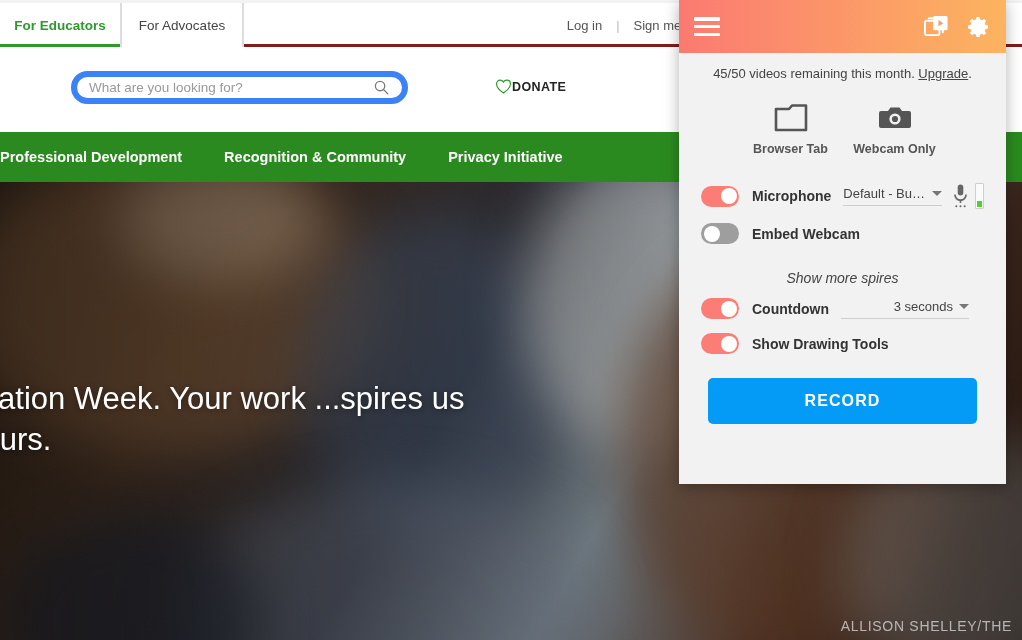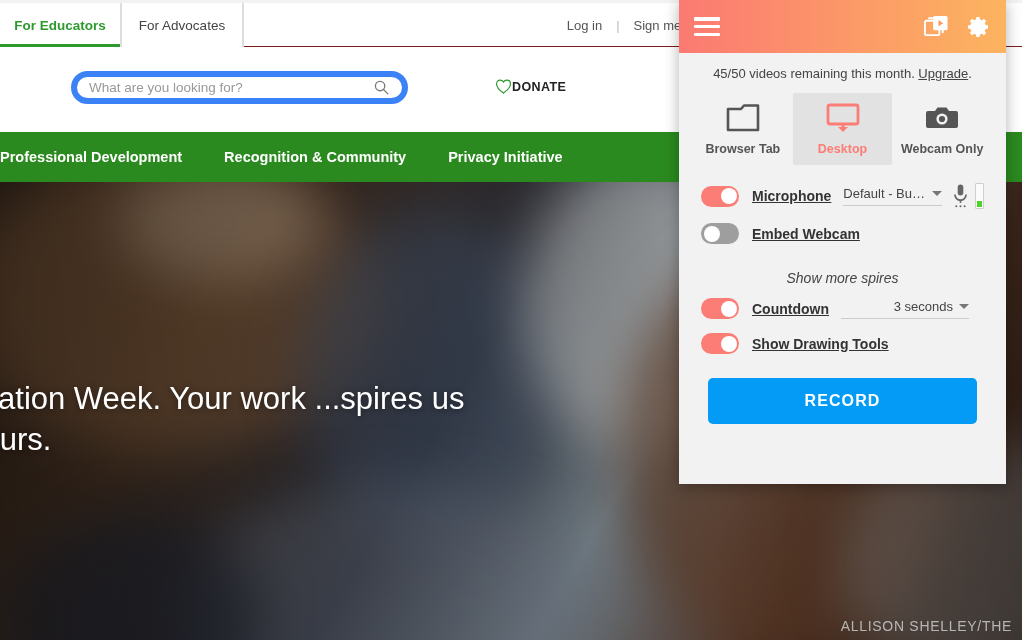--- a/index.html
+++ b/index.html
@@ -10,21 +10,21 @@
     background: #fff;
   }
   #root { position: relative; width: 1022px; height: 640px; overflow: hidden; }
 
   
   .page { position: absolute; inset: 0; background: #fff; }
 
   
   .tabstrip {
     position: absolute; top: 0; left: 0; width: 1022px; height: 47px;
-    background: #fff; border-bottom: 1px solid #7f1d1d;
+    background: #fff; border-bottom: 3px solid #7f1d1d;
   }
   .tabstrip .toprule {
     position: absolute; top: 0; left: 0; right: 0; height: 3px; background: #f2f2f2;
   }
   .tab {
     position: absolute; top: 3px; height: 44px;
     display: flex; align-items: center; justify-content: center;
     font-size: 13.5px; color: #444;
     border-left: 1px solid #ddd; border-right: 1px solid #ddd;
     background: #fff; cursor: pointer;
@@ -144,21 +144,21 @@
   }
   .toggle .knob {
     position: absolute; top: 2.5px; width: 16px; height: 16px; border-radius: 50%;
     background: #fff; transition: left .15s;
   }
   .toggle.on { background: #fb7d75; }
   .toggle.on .knob { left: 19.5px; }
   .toggle.off { background: #9e9e9e; }
   .toggle.off .knob { left: 2.5px; }
 
-  .rowlbl { margin-left: 13px; font-size: 14px; font-weight: bold; color: #333; white-space: nowrap; text-decoration: underline; }
+  .rowlbl { margin-left: 13px; font-size: 14px; font-weight: bold; color: #333; white-space: nowrap; }
 
   .select {
     margin-left: 12px; flex: 1; min-width: 0;
     border-bottom: 1px solid #ccc; padding-bottom: 4px;
     display: flex; align-items: center; cursor: pointer;
   }
   .select .val {
     flex: 1; font-size: 13px; color: #444;
     overflow: hidden; text-overflow: ellipsis; white-space: nowrap; text-align: right;
   }
@@ -287,28 +287,20 @@
       <span>45/50 videos remaining this month. </span><a>Upgrade</a><span>.</span>
     </div>
 
     <div class="modes">
       <div class="mode">
         <svg width="34" height="30" viewBox="0 0 34 30">
           <path d="M2 6 H15 L18 2.5 H32 V27 H2 Z" fill="none" stroke="#555" stroke-width="2.6" stroke-linejoin="round"></path>
         </svg>
         <span class="mlabel">Browser Tab</span>
       </div>
-      <div class="mode active">
-        <svg width="34" height="30" viewBox="0 0 34 30">
-          <rect x="2" y="2" width="30" height="19" rx="2" fill="none" stroke="#fb7d75" stroke-width="2.8"></rect>
-          <path d="M17 21 V24" stroke="#fb7d75" stroke-width="2.8"></path>
-          <polygon points="12,24 22,24 17,29" fill="#fb7d75"></polygon>
-        </svg>
-        <span class="mlabel">Desktop</span>
-      </div>
       <div class="mode">
         <svg width="34" height="30" viewBox="0 0 34 30">
           <path d="M3 8 H10 L12.5 4.5 H21.5 L24 8 H31 A2 2 0 0 1 33 10 V23 A2 2 0 0 1 31 25 H3 A2 2 0 0 1 1 23 V10 A2 2 0 0 1 3 8 Z" fill="#555"></path>
           <circle cx="17" cy="16" r="5.6" fill="#f2f2f2"></circle>
           <circle cx="17" cy="16" r="3.1" fill="#555"></circle>
         </svg>
         <span class="mlabel">Webcam Only</span>
       </div>
     </div>
 

